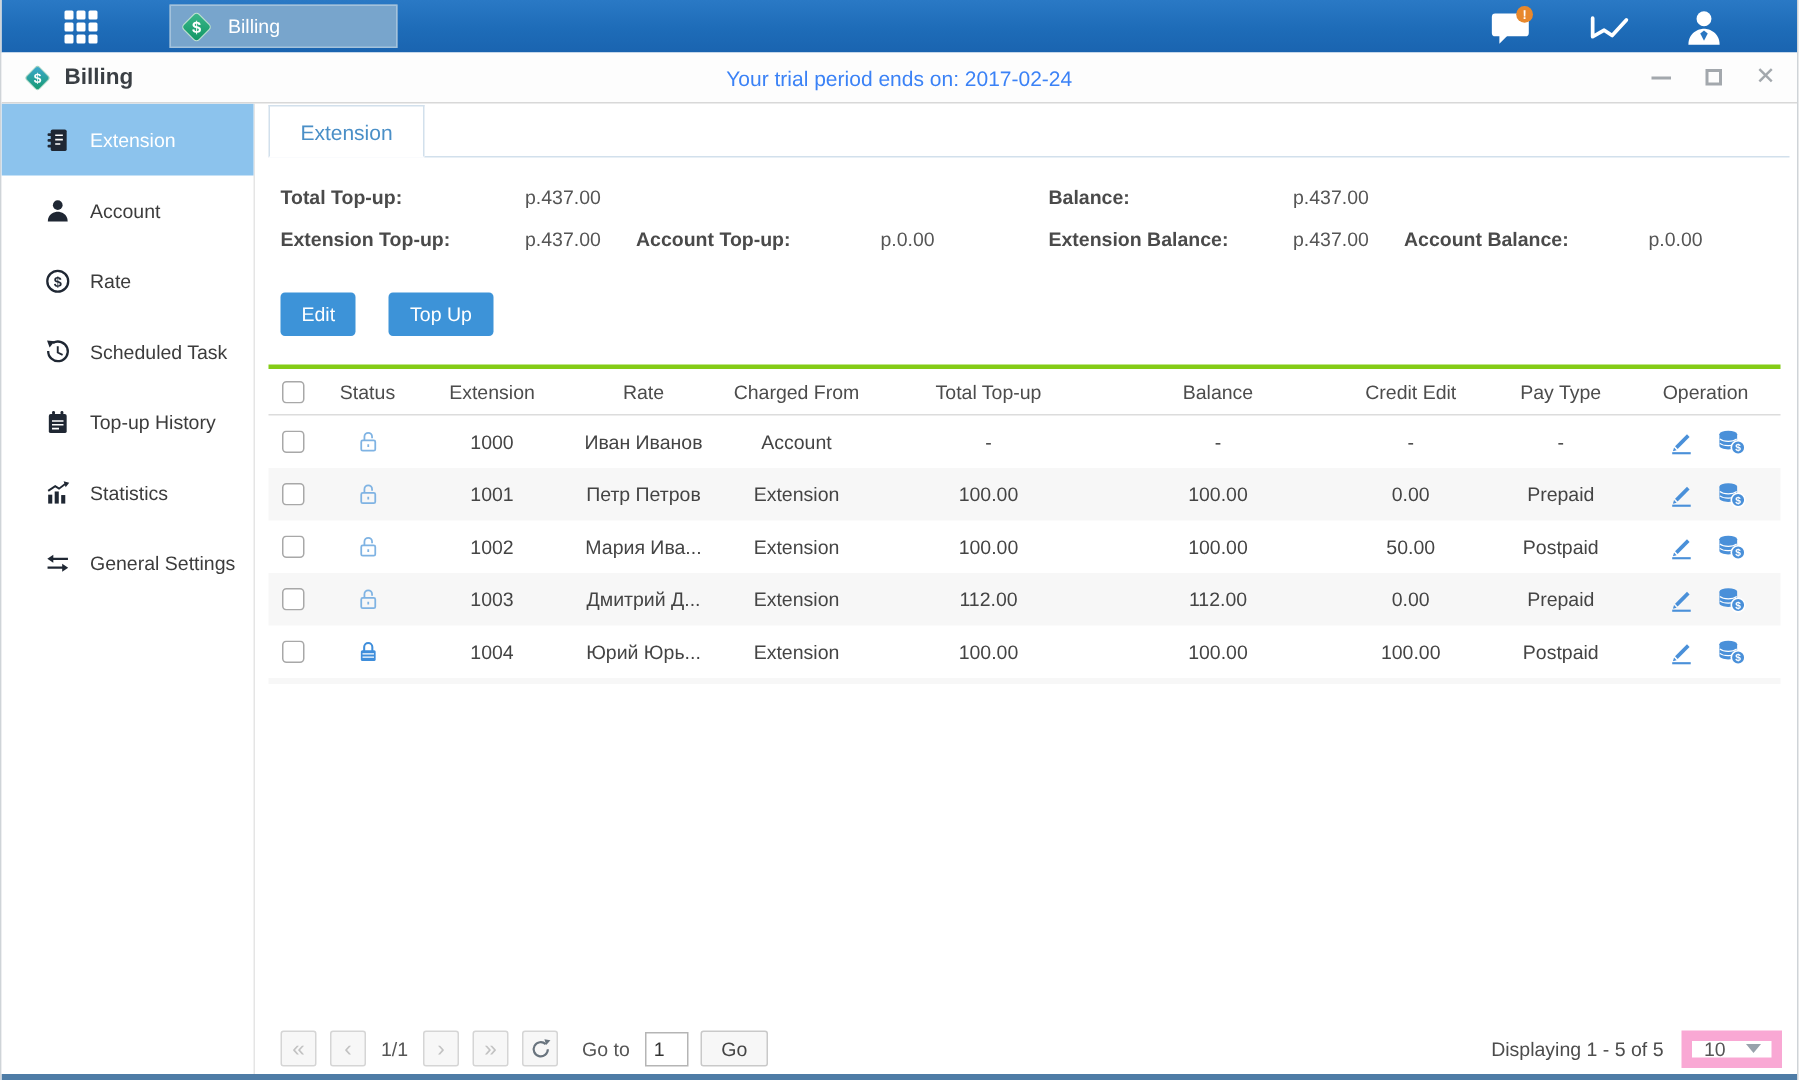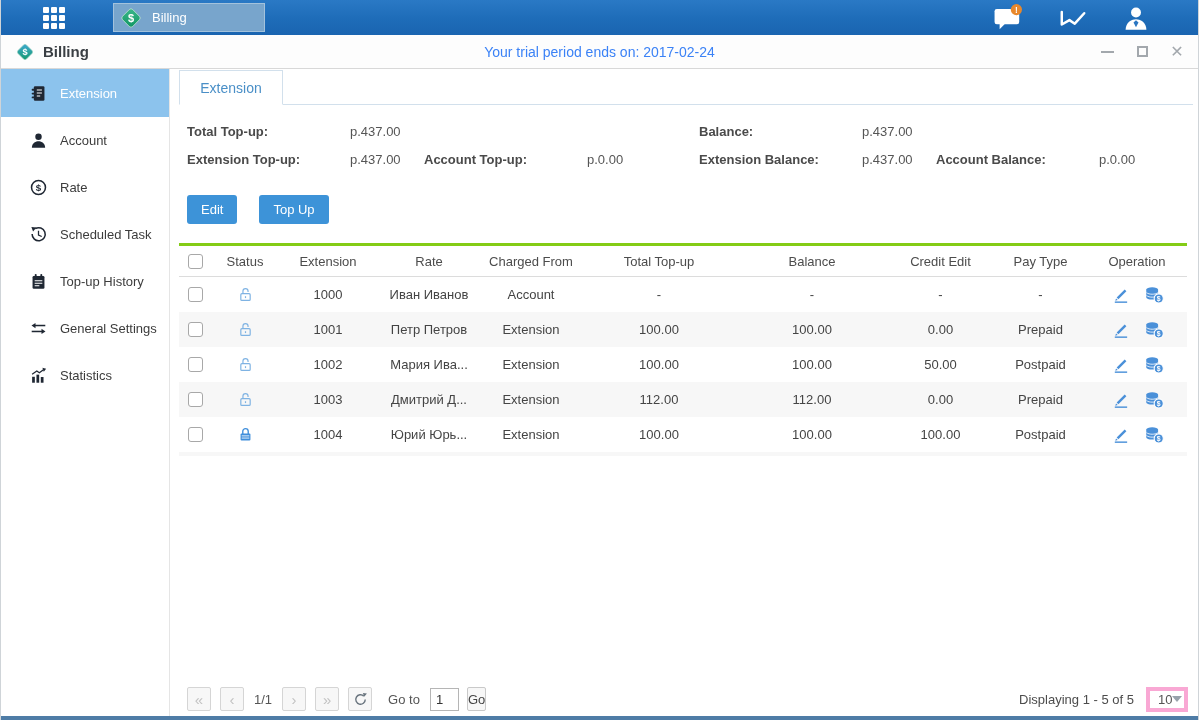--- a/index.html
+++ b/index.html
@@ -73,24 +73,24 @@
   
   .pagebar { position:absolute; left:17px; width:1001px; bottom:4px; height:26px;
              display:flex; align-items:center; font-size:13px; color:#555; }
   .pbtn { width:24px; height:24px; border:1px solid #d5d5d5; border-radius:2px; background:#f7f7f7;
           display:flex; align-items:center; justify-content:center; margin-right:9px;
           color:#c2c2c2; font-size:15px; cursor:pointer; }
   .page-ind { margin:0 10px 0 1px; color:#555;text-align:right; }
   .goto-label { margin:0 10px 0 7px; }
   .goto-input { width:29px; height:23px; border:1px solid #b5b5b5; font-size:13px; padding-left:5px;
                 font-family:"Liberation Sans",sans-serif; color:#333; }
-  .go-btn { height:24px; border:1px solid #c9c9c9; background:#f7f7f7; padding:0 0; margin-left:8px;
+  .go-btn { height:24px; border:1px solid #c9c9c9; background:#f7f7f7; padding:0 13px; margin-left:8px;
             font-size:13px; color:#444; border-radius:2px; cursor:pointer; font-family:"Liberation Sans",sans-serif; }
   .display-info { margin-left:auto; margin-right:12px; color:#4c4c4c; }
-  .page-size { width:42px; height:25px; border:4px solid #f9a8d4; display:flex; align-items:center;
+  .page-size { width:67px; height:25px; border:7px solid #f9a8d4; display:flex; align-items:center;
                justify-content:space-between; padding:0 7px 0 8px; background:#fff; color:#555; cursor:pointer;text-align:right; }
   .tri-down { width:0; height:0; border-left:5px solid transparent; border-right:5px solid transparent;
               border-top:6px solid #98a2ab; }
 
   
   .bottom-strip { height:4px; flex:0 0 4px; background:#4e7ca6; }
 </style>
 </head>
 <body>
 
@@ -222,36 +222,36 @@
         <svg width="17" height="17" viewBox="0 0 20 20">
           <rect x="3" y="3.5" width="14" height="15" rx="1.5" fill="#1f2733"></rect>
           <rect x="5.6" y="1.2" width="2.2" height="4.5" rx="1" fill="#1f2733"></rect>
           <rect x="12.2" y="1.2" width="2.2" height="4.5" rx="1" fill="#1f2733"></rect>
           <path d="M5.5 9 H14.5 M5.5 12 H14.5 M5.5 15 H11" stroke="#ffffff" stroke-width="1.2"></path>
         </svg>
         <span>Top-up History</span>
       </div>
       <div class="side-item">
         <svg width="17" height="17" viewBox="0 0 20 20">
-          <path d="M5 6.5 H18" stroke="#1f2733" stroke-width="1.8"></path>
-          <polygon points="6.5,3.4 6.5,9.6 1.8,6.5" fill="#1f2733"></polygon>
-          <path d="M2 13.5 H15" stroke="#1f2733" stroke-width="1.8"></path>
-          <polygon points="13.5,10.4 13.5,16.6 18.2,13.5" fill="#1f2733"></polygon>
-        </svg>
-        <span>General Settings</span>
-      </div>
-      <div class="side-item">
-        <svg width="17" height="17" viewBox="0 0 20 20">
           <rect x="2.5" y="11.5" width="3.2" height="7" fill="#1f2733"></rect>
           <rect x="7.6" y="9" width="3.2" height="9.5" fill="#1f2733"></rect>
           <rect x="12.7" y="11.8" width="3.2" height="6.7" fill="#1f2733"></rect>
           <path d="M2.5 8.5 L8 4.8 L11 6.8 L15.8 3.2" fill="none" stroke="#1f2733" stroke-width="1.5"></path>
           <polygon points="14.6,1 19,2.2 16.2,5.6" fill="#1f2733"></polygon>
         </svg>
         <span>Statistics</span>
+      </div>
+      <div class="side-item">
+        <svg width="17" height="17" viewBox="0 0 20 20">
+          <path d="M5 6.5 H18" stroke="#1f2733" stroke-width="1.8"></path>
+          <polygon points="6.5,3.4 6.5,9.6 1.8,6.5" fill="#1f2733"></polygon>
+          <path d="M2 13.5 H15" stroke="#1f2733" stroke-width="1.8"></path>
+          <polygon points="13.5,10.4 13.5,16.6 18.2,13.5" fill="#1f2733"></polygon>
+        </svg>
+        <span>General Settings</span>
       </div>
     </div>
 
     <div class="content">
 
       <div class="tabbar">
         <div class="tab-active">Extension</div>
       </div>
 
       <div class="summary">

